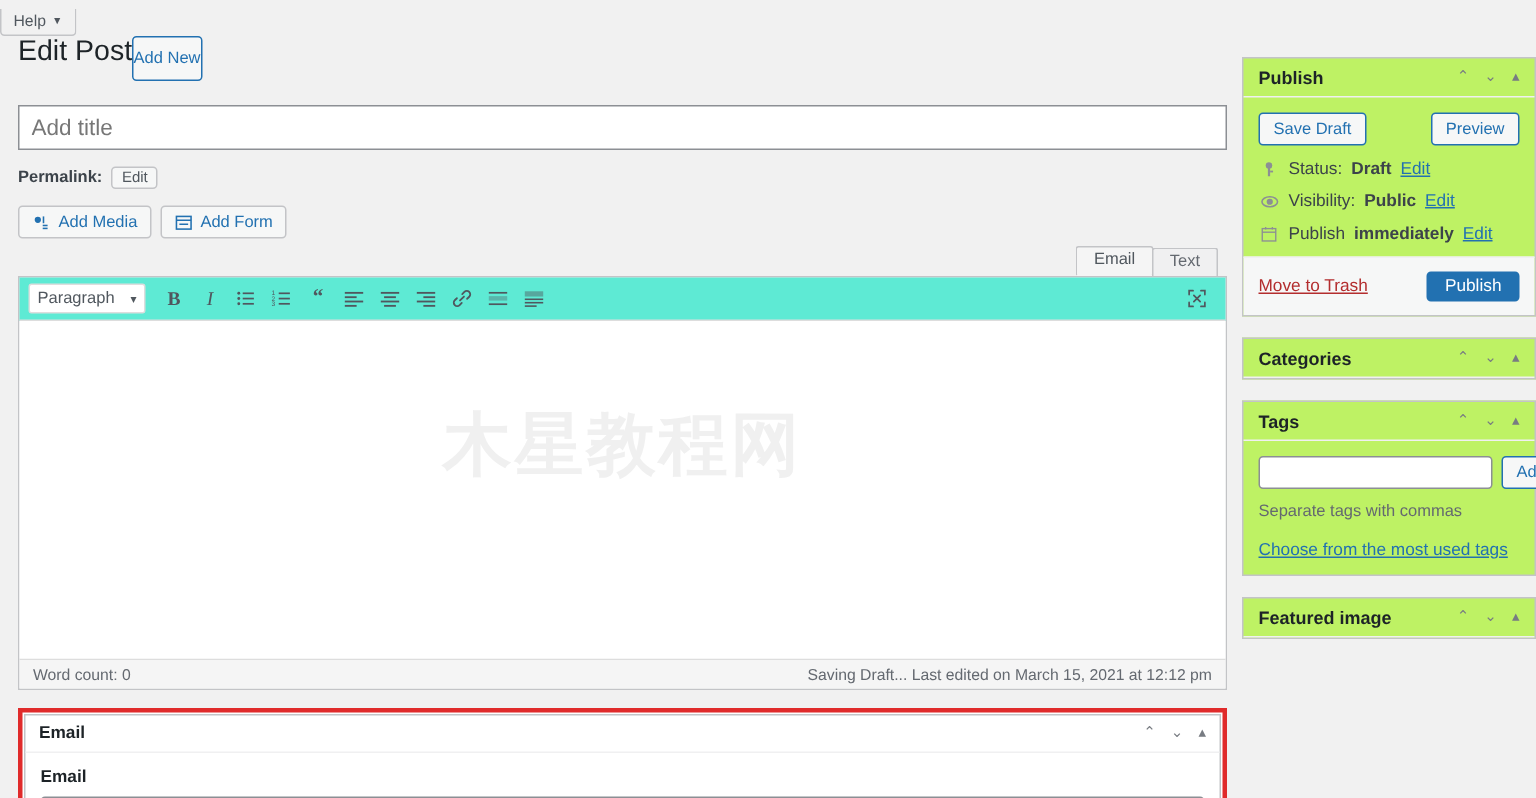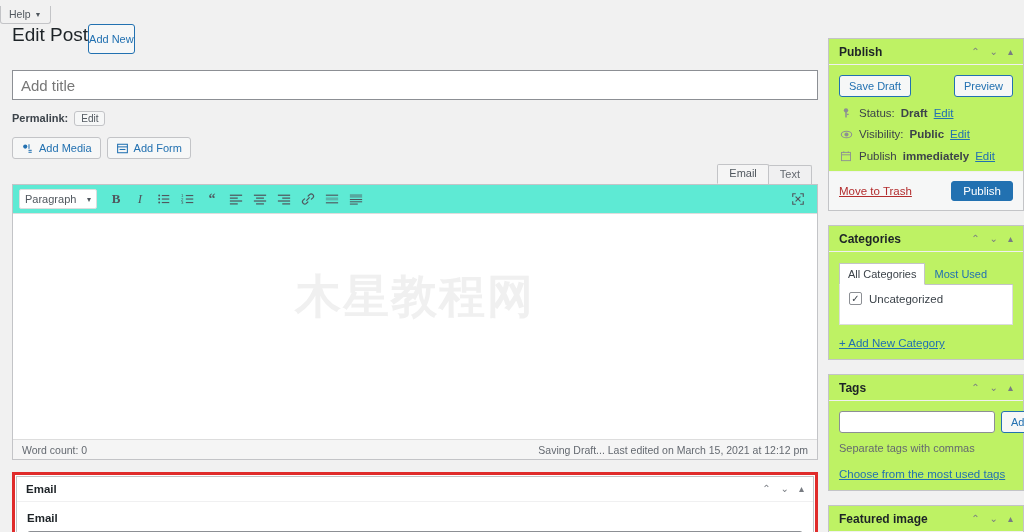--- a/index.html
+++ b/index.html
@@ -529,33 +529,20 @@
 
     <div class="side-box">
       <div class="side-head">
         <span class="side-title">Categories</span>
         <span class="handles">
           <span class="hbtn">⌃</span>
           <span class="hbtn">⌄</span>
           <span class="hbtn">▴</span>
         </span>
       </div>
-      <div class="side-body">
-        <div class="cat-tabs">
-          <div class="cat-tab active">All Categories</div>
-          <div class="cat-tab">Most Used</div>
-        </div>
-        <div class="cat-list">
-          <label class="cat-item">
-            <span class="cb">✓</span>
-            <span>Uncategorized</span>
-          </label>
-        </div>
-        <a class="lnk addcat">+ Add New Category</a>
-      </div>
     </div>
 
     <div class="side-box">
       <div class="side-head">
         <span class="side-title">Tags</span>
         <span class="handles">
           <span class="hbtn">⌃</span>
           <span class="hbtn">⌄</span>
           <span class="hbtn">▴</span>
         </span>

